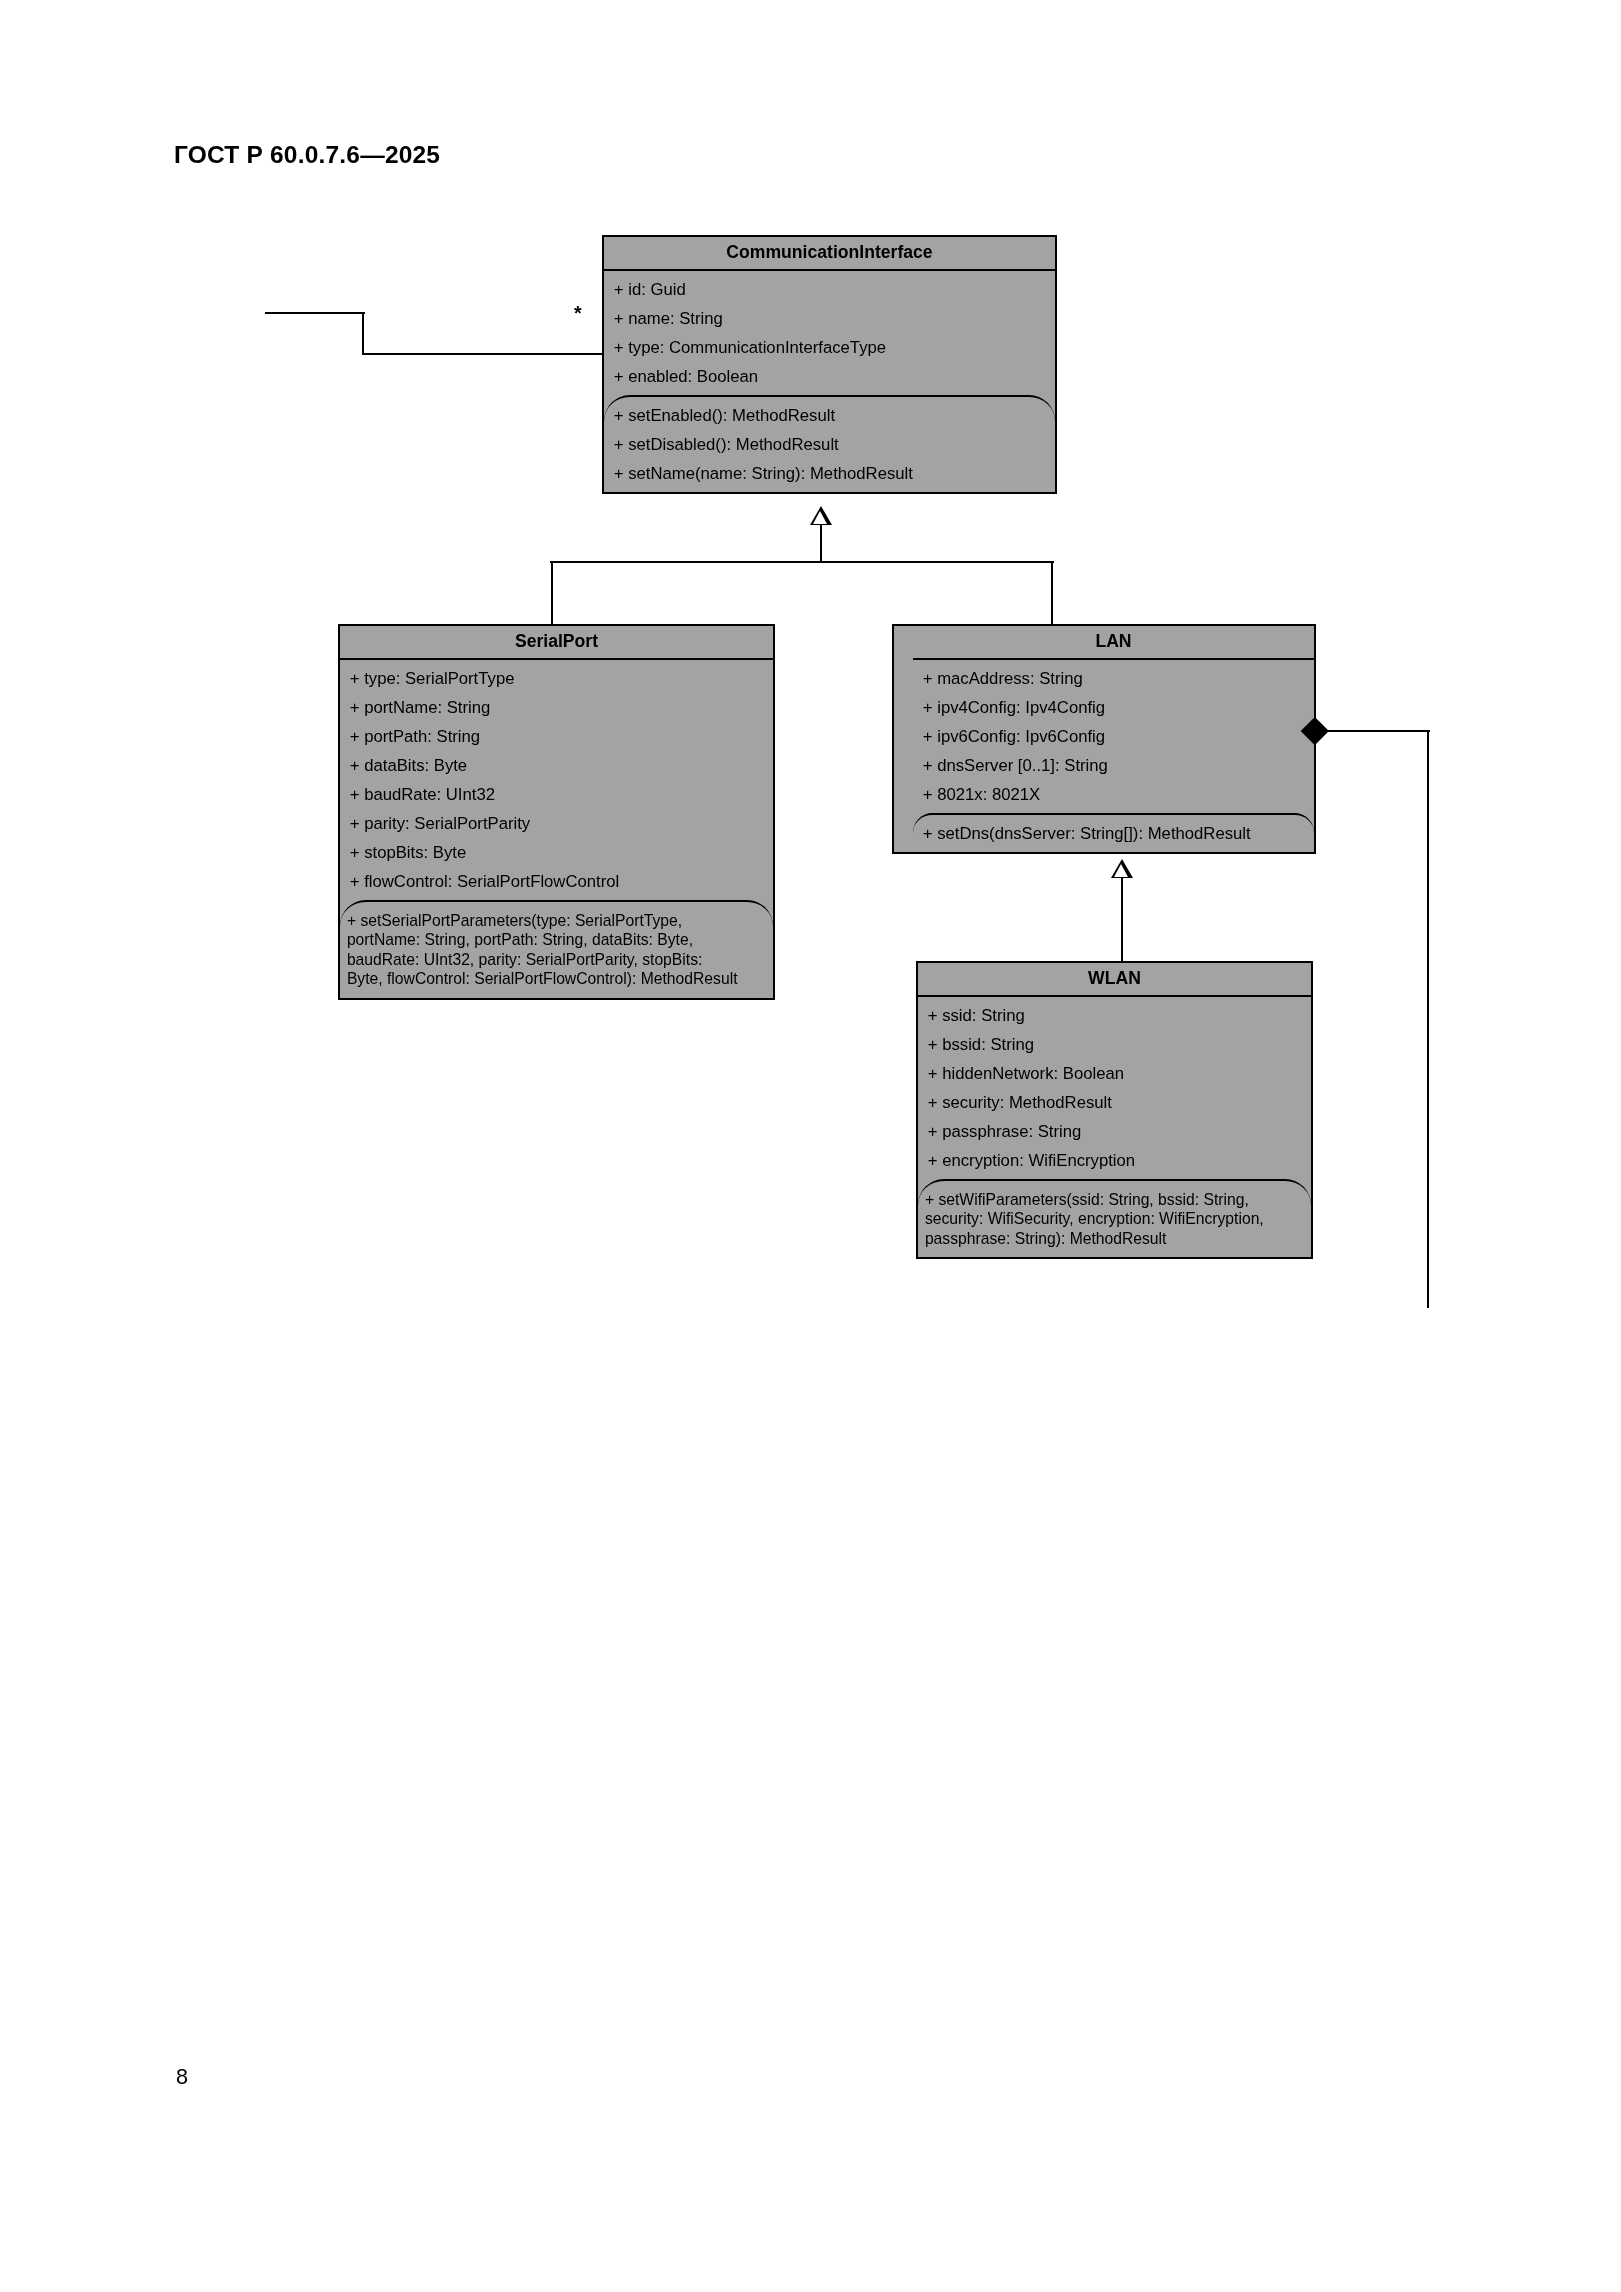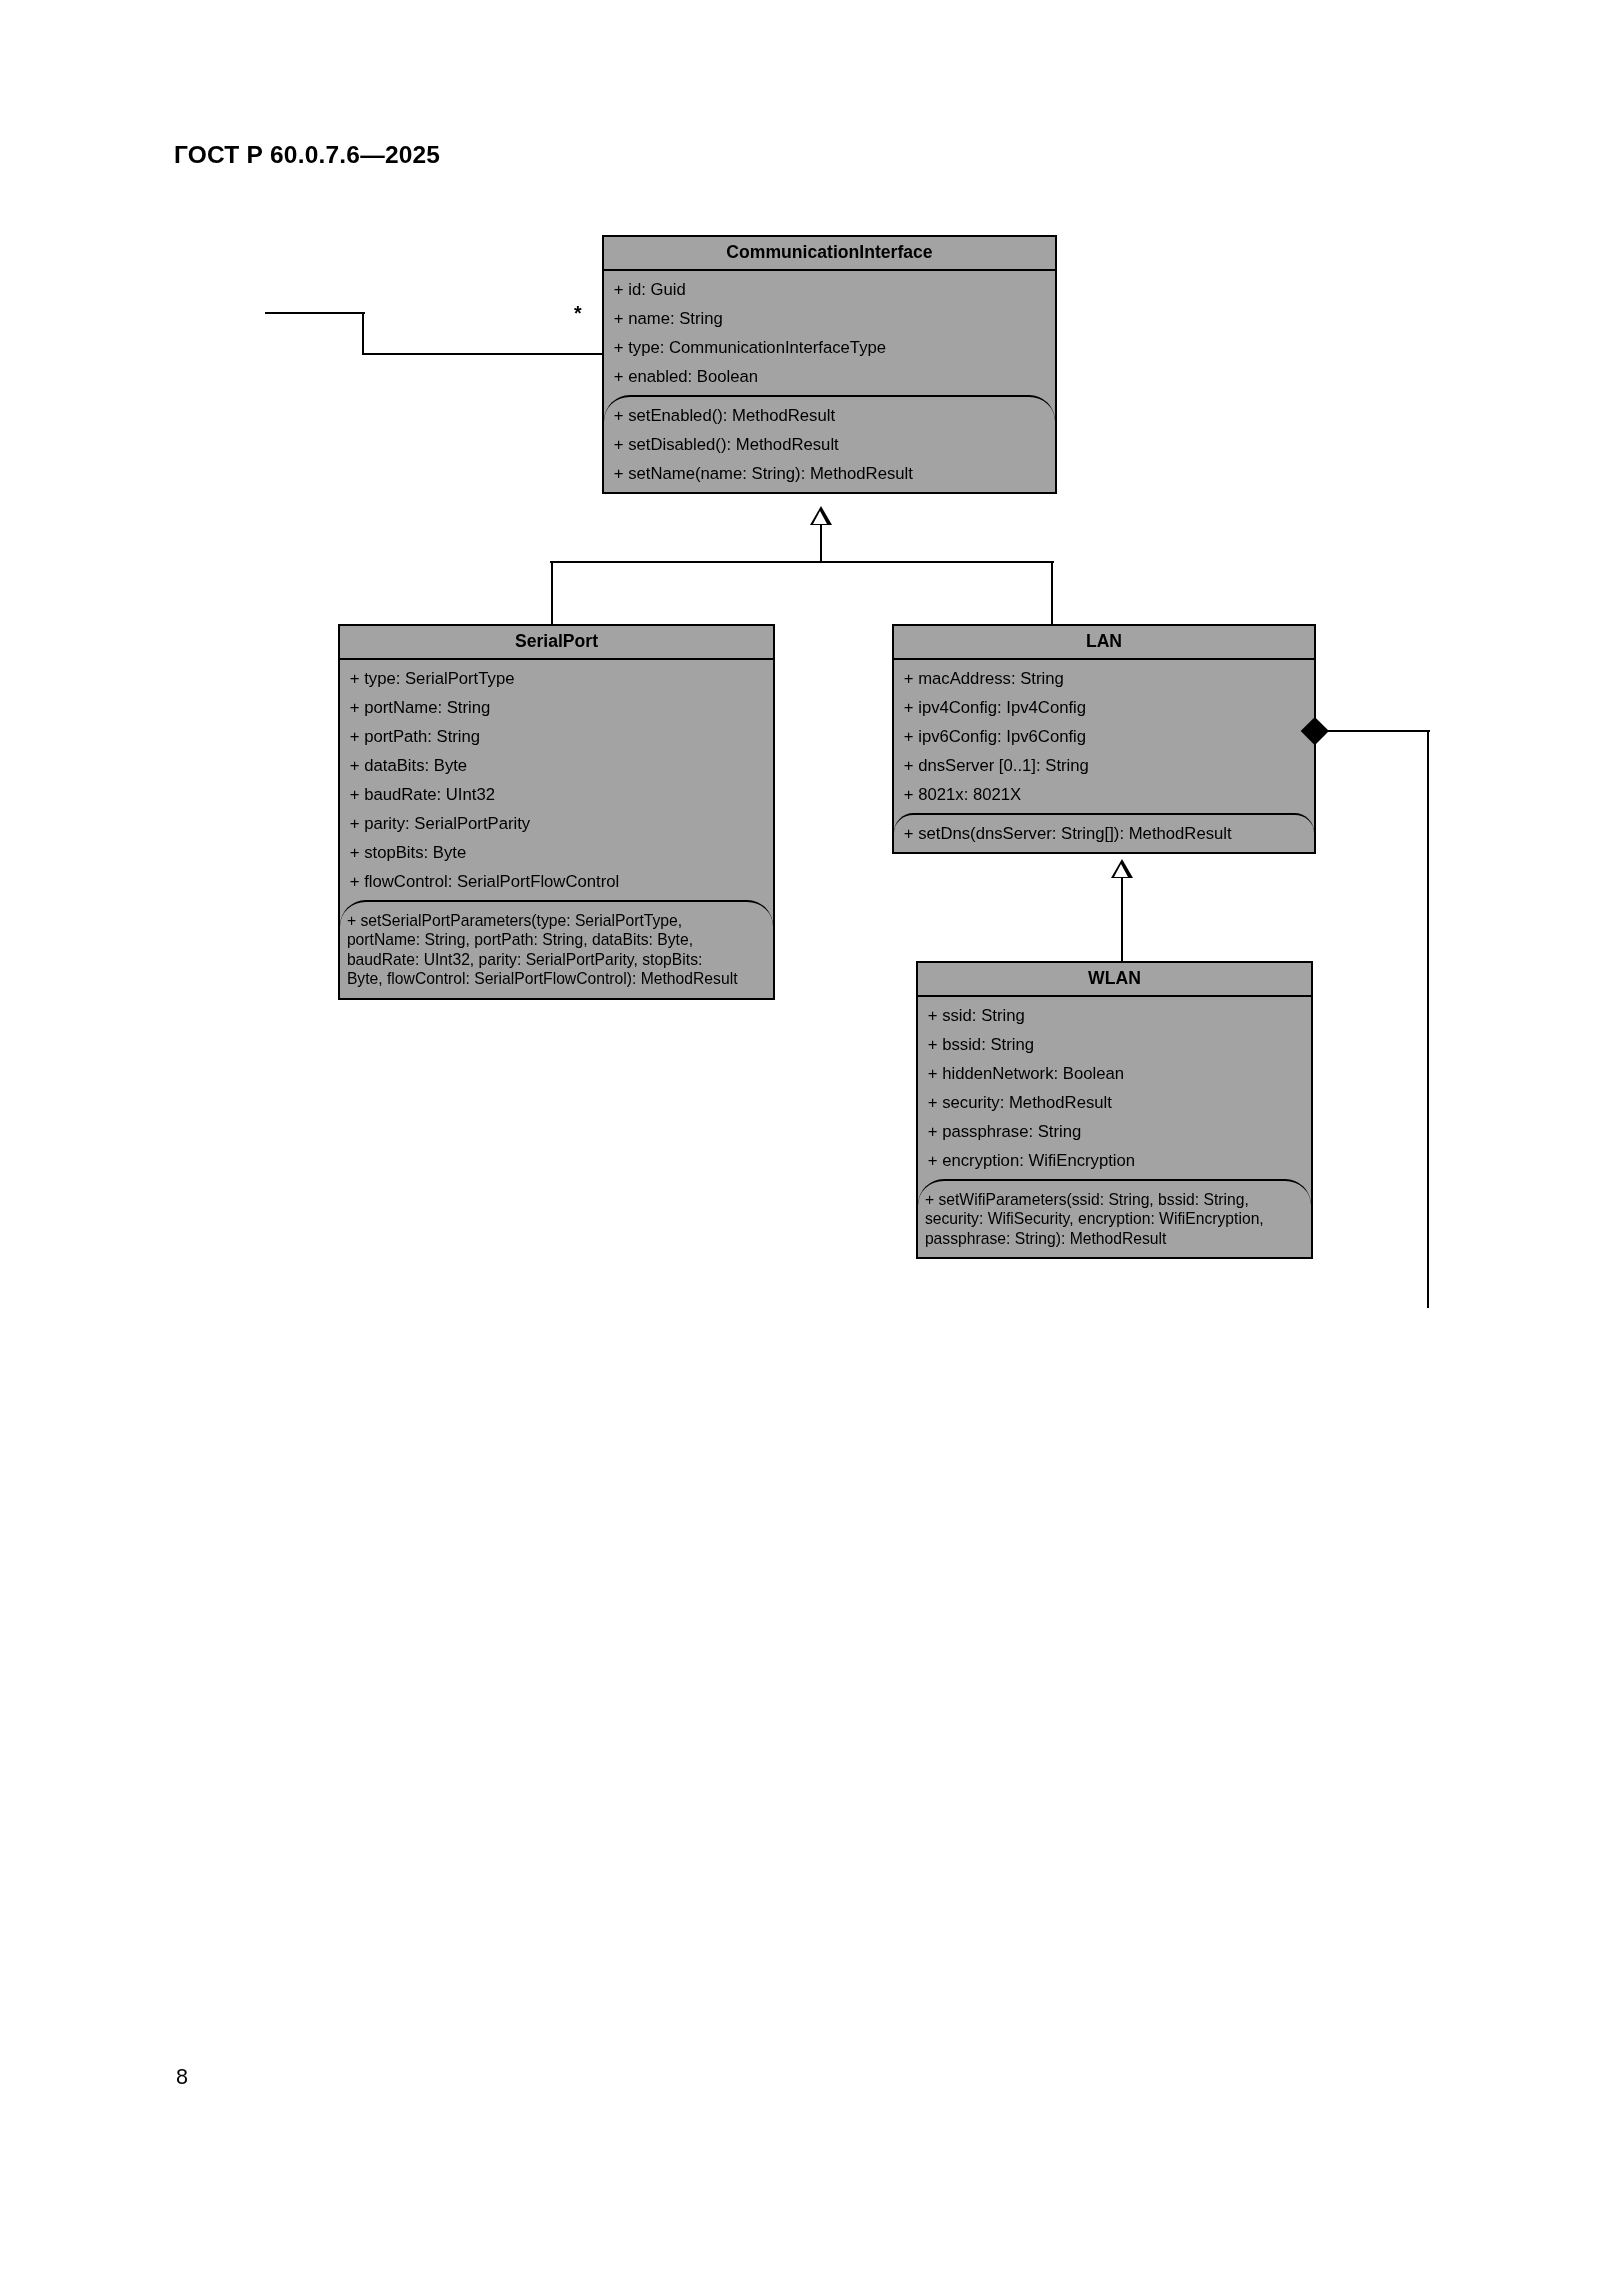--- a/index.html
+++ b/index.html
@@ -191,21 +191,21 @@
       <div class="uml-row">+ flowControl: SerialPortFlowControl</div>
     </div>
     <div class="uml-compartment">
       <div class="uml-row-wrap">+ setSerialPortParameters(type: SerialPortType,
 portName: String, portPath: String, dataBits: Byte,
  baudRate: UInt32, parity: SerialPortParity, stopBits:
 Byte, flowControl: SerialPortFlowControl): MethodResult</div>
     </div>
   </div>
 
-  <div class="uml-class" style="left:892px; top:624px; width:424px;">
+  <div class="uml-class" style="left:892px; top:624px; width:424px;padding-left:19px;">
     <div class="uml-title">LAN</div>
     <div class="uml-compartment">
       <div class="uml-row">+ macAddress: String</div>
       <div class="uml-row">+ ipv4Config: Ipv4Config</div>
       <div class="uml-row">+ ipv6Config: Ipv6Config</div>
       <div class="uml-row">+ dnsServer [0..1]: String</div>
       <div class="uml-row">+ 8021x: 8021X</div>
     </div>
     <div class="uml-compartment">
       <div class="uml-row">+ setDns(dnsServer: String[]): MethodResult</div>

